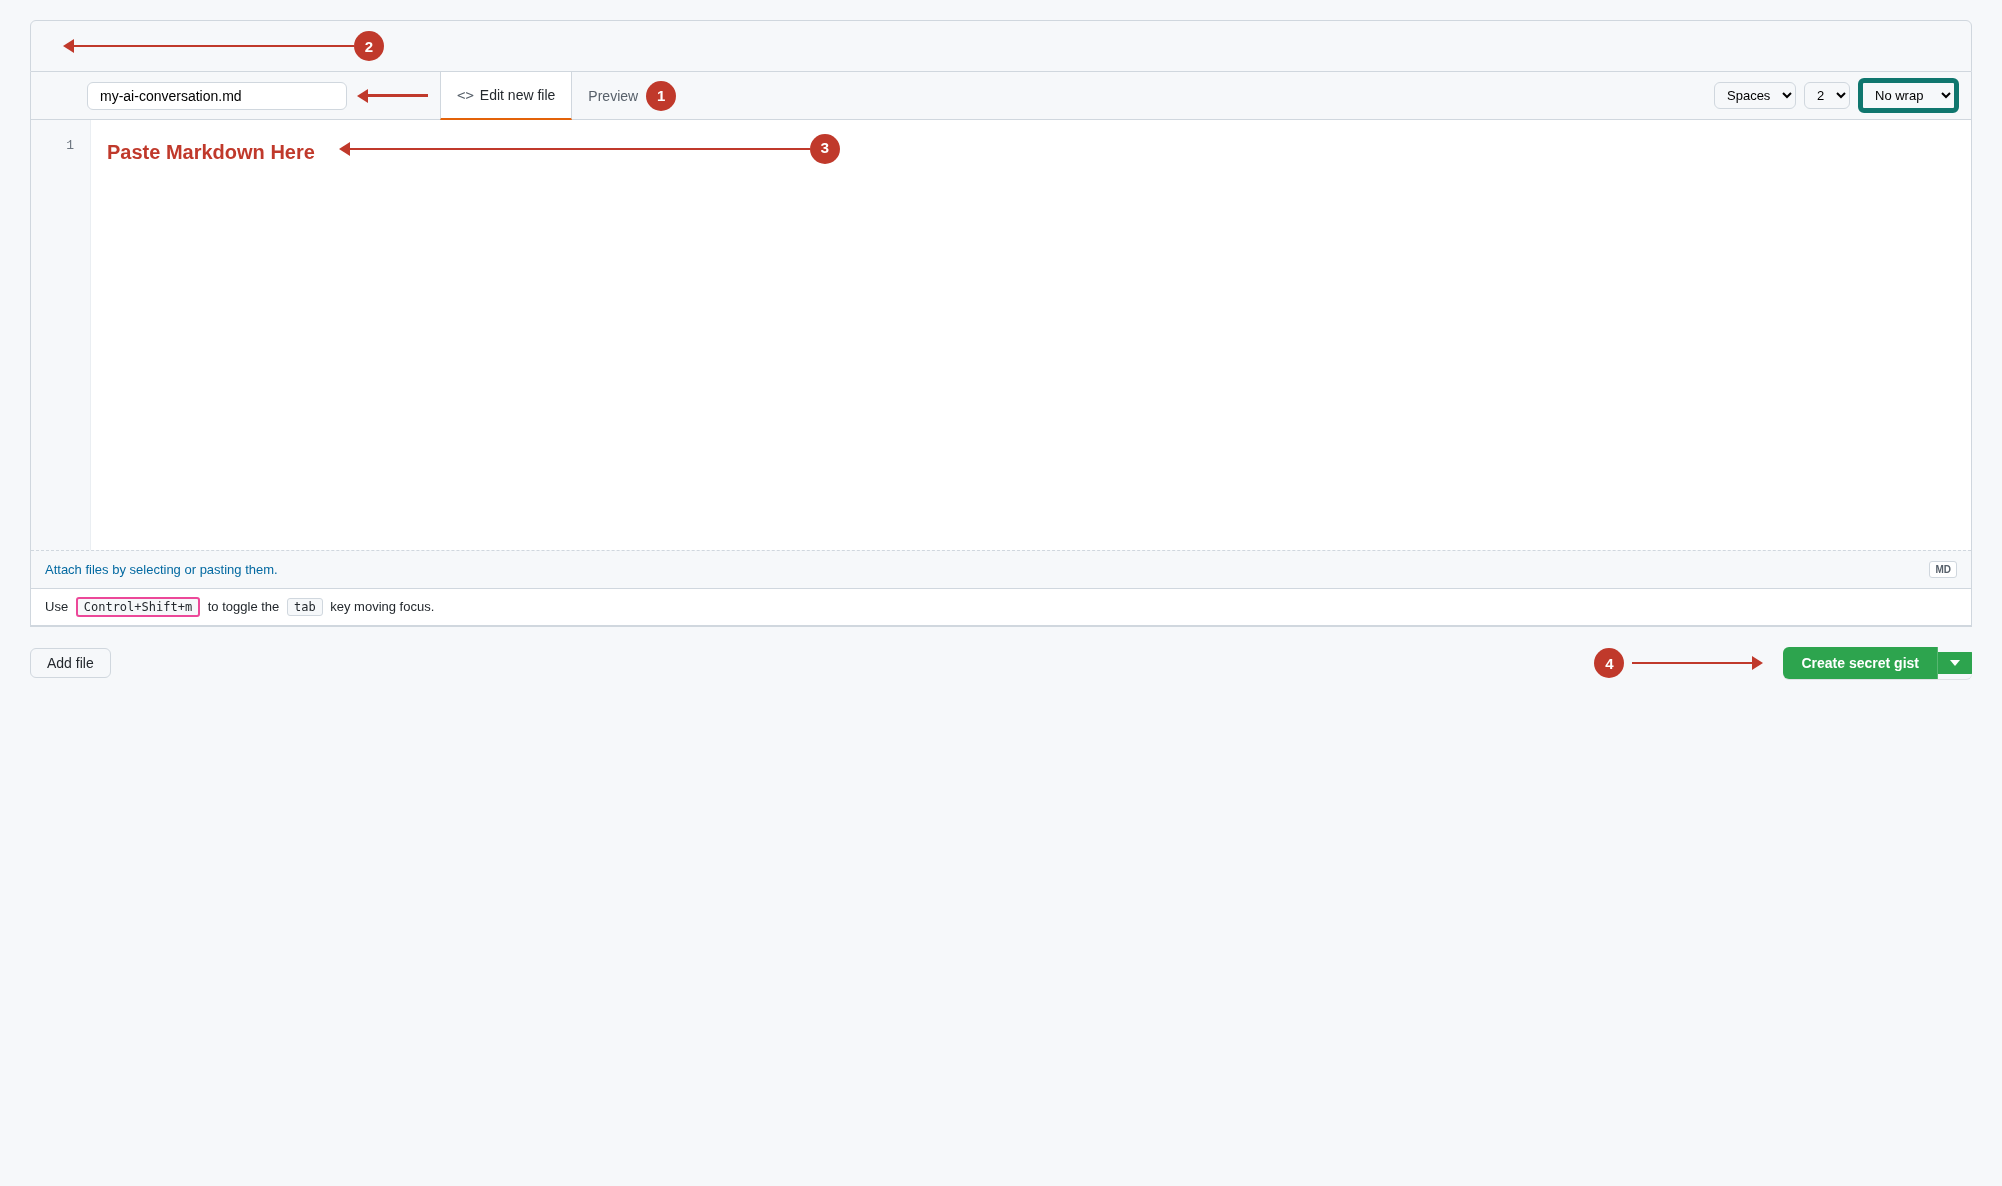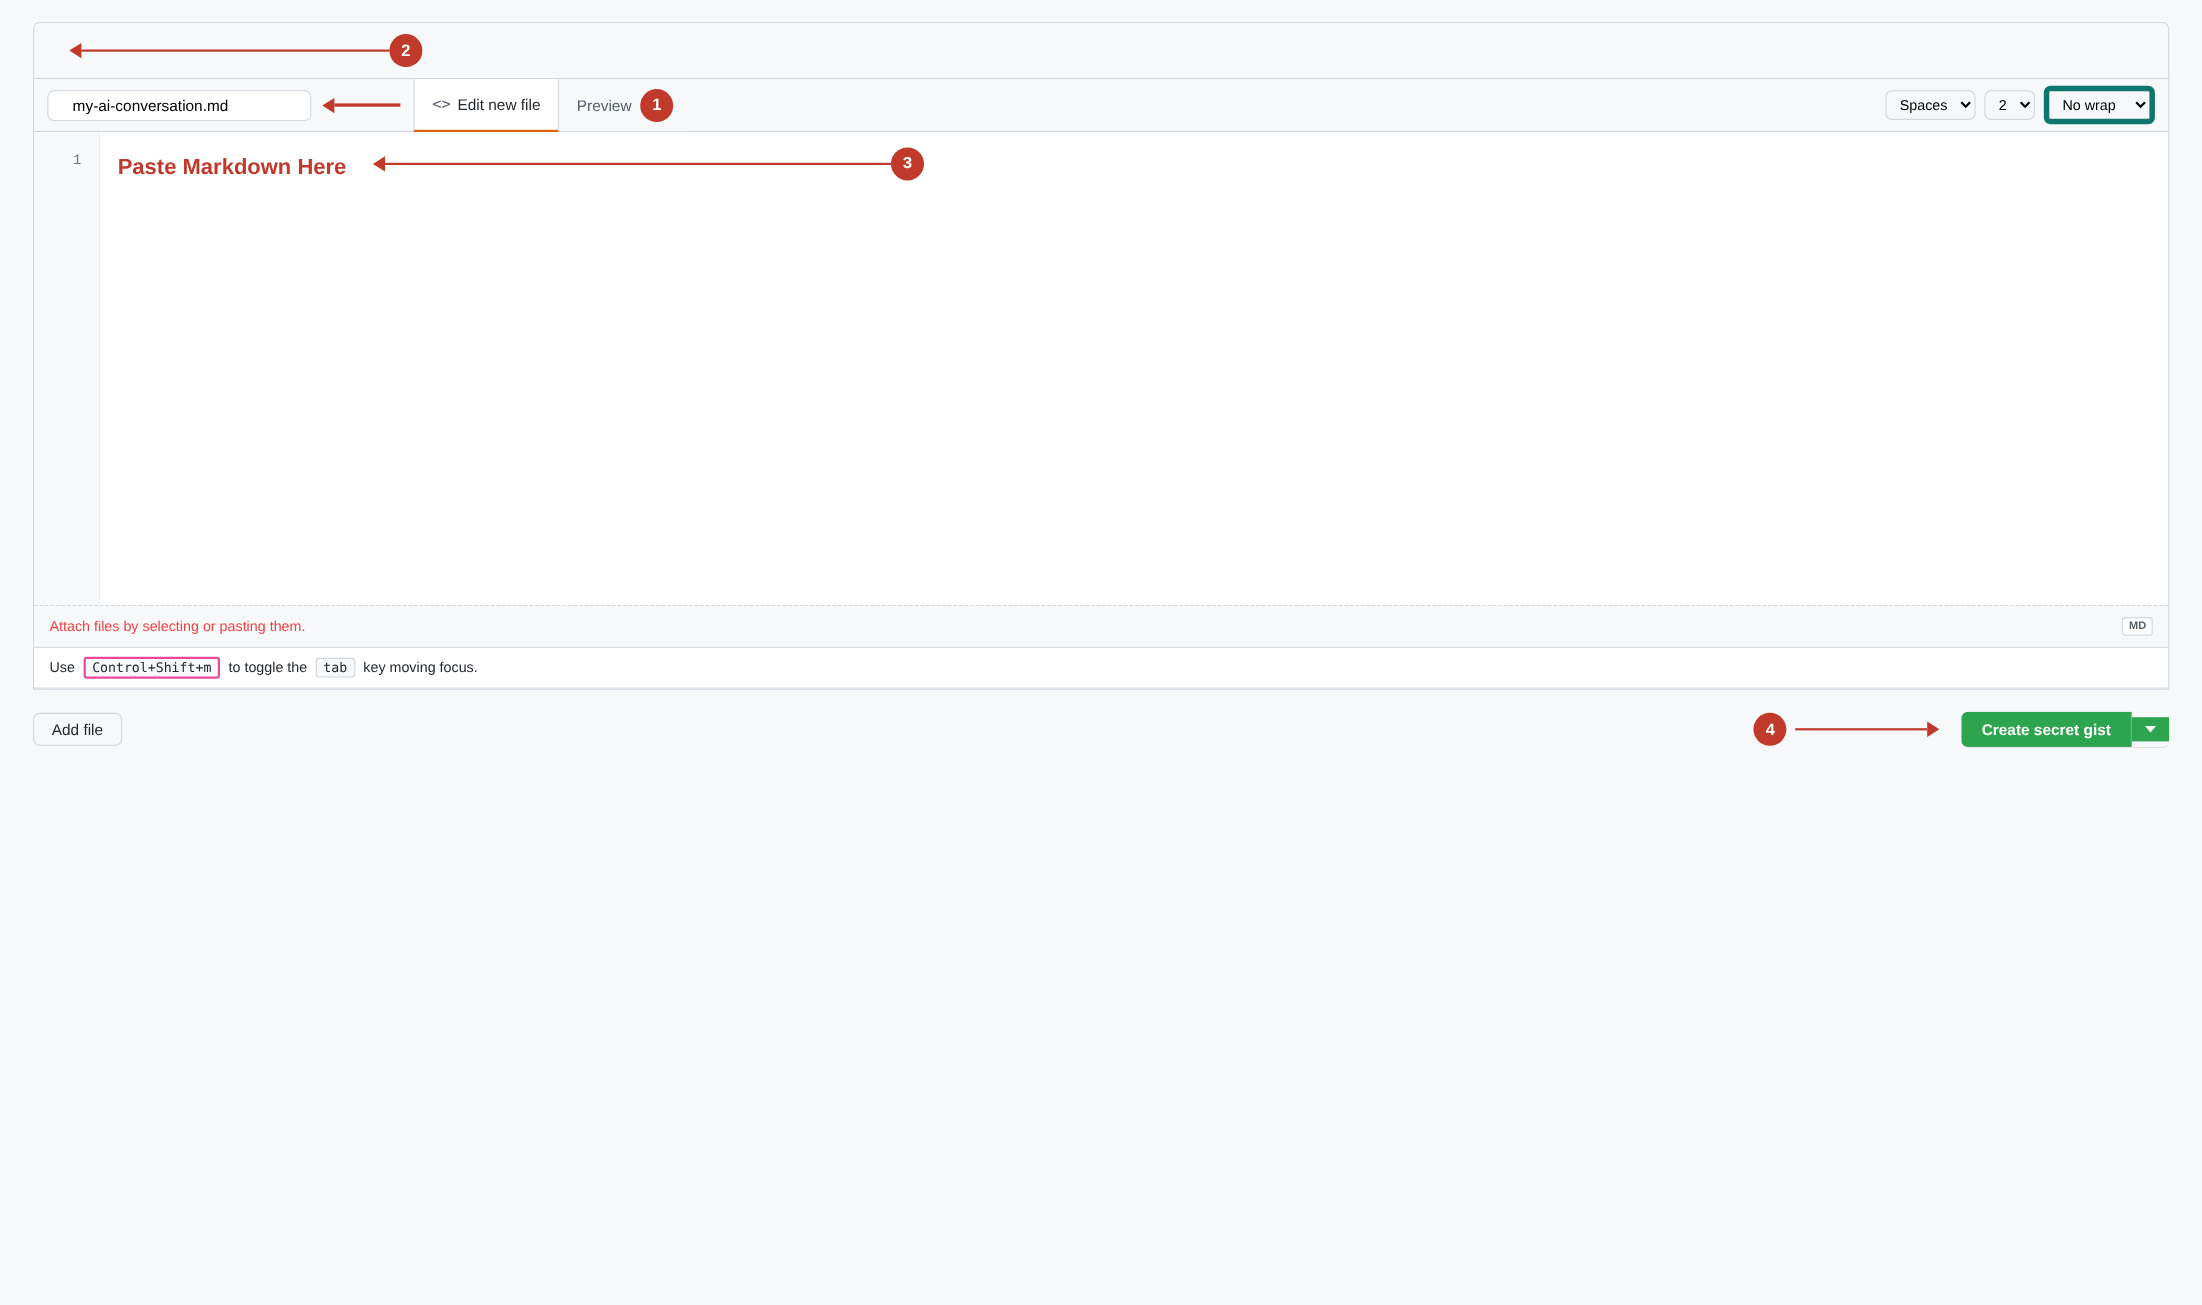--- a/index.html
+++ b/index.html
@@ -83,21 +83,21 @@
       </div>
       <div class="badge-circle">2</div>
     </div>
   </div>
 
   <div style="border:1px solid #d0d7de;border-top:none;">
 
     <div style="display:flex;align-items:stretch;background:#f6f8fa;border-bottom:1px solid #d0d7de;">
 
       <div style="display:flex;align-items:center;padding:8px 12px;">
-        <input type="text" value="my-ai-conversation.md" style="border: 1px solid rgb(208, 215, 222); border-radius: 6px; padding: 5px 22px; font-size: 14px; width: 240px; background: rgb(255, 255, 255); outline: none; font-family: inherit;">
+        <input type="text" value="my-ai-conversation.md" style="border: 1px solid rgb(208, 215, 222); border-radius: 6px; padding: 5px 12px; font-size: 14px; width: 260px; background: rgb(255, 255, 255); outline: none; font-family: inherit; margin-left: 44px;">
 
         <div style="display:inline-flex;align-items:center;margin-left:10px;">
           <div class="h-arrow-left">
             <div class="arrowhead-left"></div>
             <div class="arrowshaft" style="width:60px;"></div>
           </div>
         </div>
       </div>
 
       <div style="display:flex;align-items:center;padding:8px 16px;border-bottom:2px solid #e36209;color:#24292e;font-size:14px;cursor:pointer;background:#fff;border-right:1px solid #d0d7de;border-left:1px solid #d0d7de;margin-bottom:-1px;position:relative;z-index:1;">
@@ -147,21 +147,21 @@
               <div class="arrowhead-left"></div>
               <div class="arrowshaft" style="width:460px;"></div>
             </div>
             <div class="badge-circle">3</div>
           </div>
         </div>
       </div>
     </div>
 
     <div style="display:flex;align-items:center;justify-content:space-between;padding:10px 14px;background:#f6f8fa;border-top:1px dashed #d0d7de;border-bottom:1px solid #d0d7de;">
-      <span style="color:#ef4444;font-size:13px;">Attach files by selecting or pasting them.</span>
+      <span style="color:#0369a1;font-size:13px;">Attach files by selecting or pasting them.</span>
       <div style="display:inline-flex;align-items:center;justify-content:center;border:1px solid #d0d7de;border-radius:3px;padding:2px 5px;font-size:10px;font-weight:bold;color:#57606a;background:#fff;">MD</div>
     </div>
 
     <div style="padding:8px 14px;font-size:13px;color:#24292e;background:#fff;border-bottom:1px solid #d0d7de;">
       <span>Use</span>
       <span style="display:inline-block;background:#f6f8fa;border:2px solid #ec4899;border-radius:3px;padding:1px 6px;font-family:'SFMono-Regular',Consolas,monospace;font-size:12px;margin:0 4px;text-align:center;">Control+Shift+m</span>
       <span>to toggle the</span>
       <span style="display:inline-block;background:#f6f8fa;border:1px solid #d0d7de;border-radius:3px;padding:1px 6px;font-family:'SFMono-Regular',Consolas,monospace;font-size:12px;margin:0 4px;">tab</span>
       <span>key moving focus.</span>
     </div>

